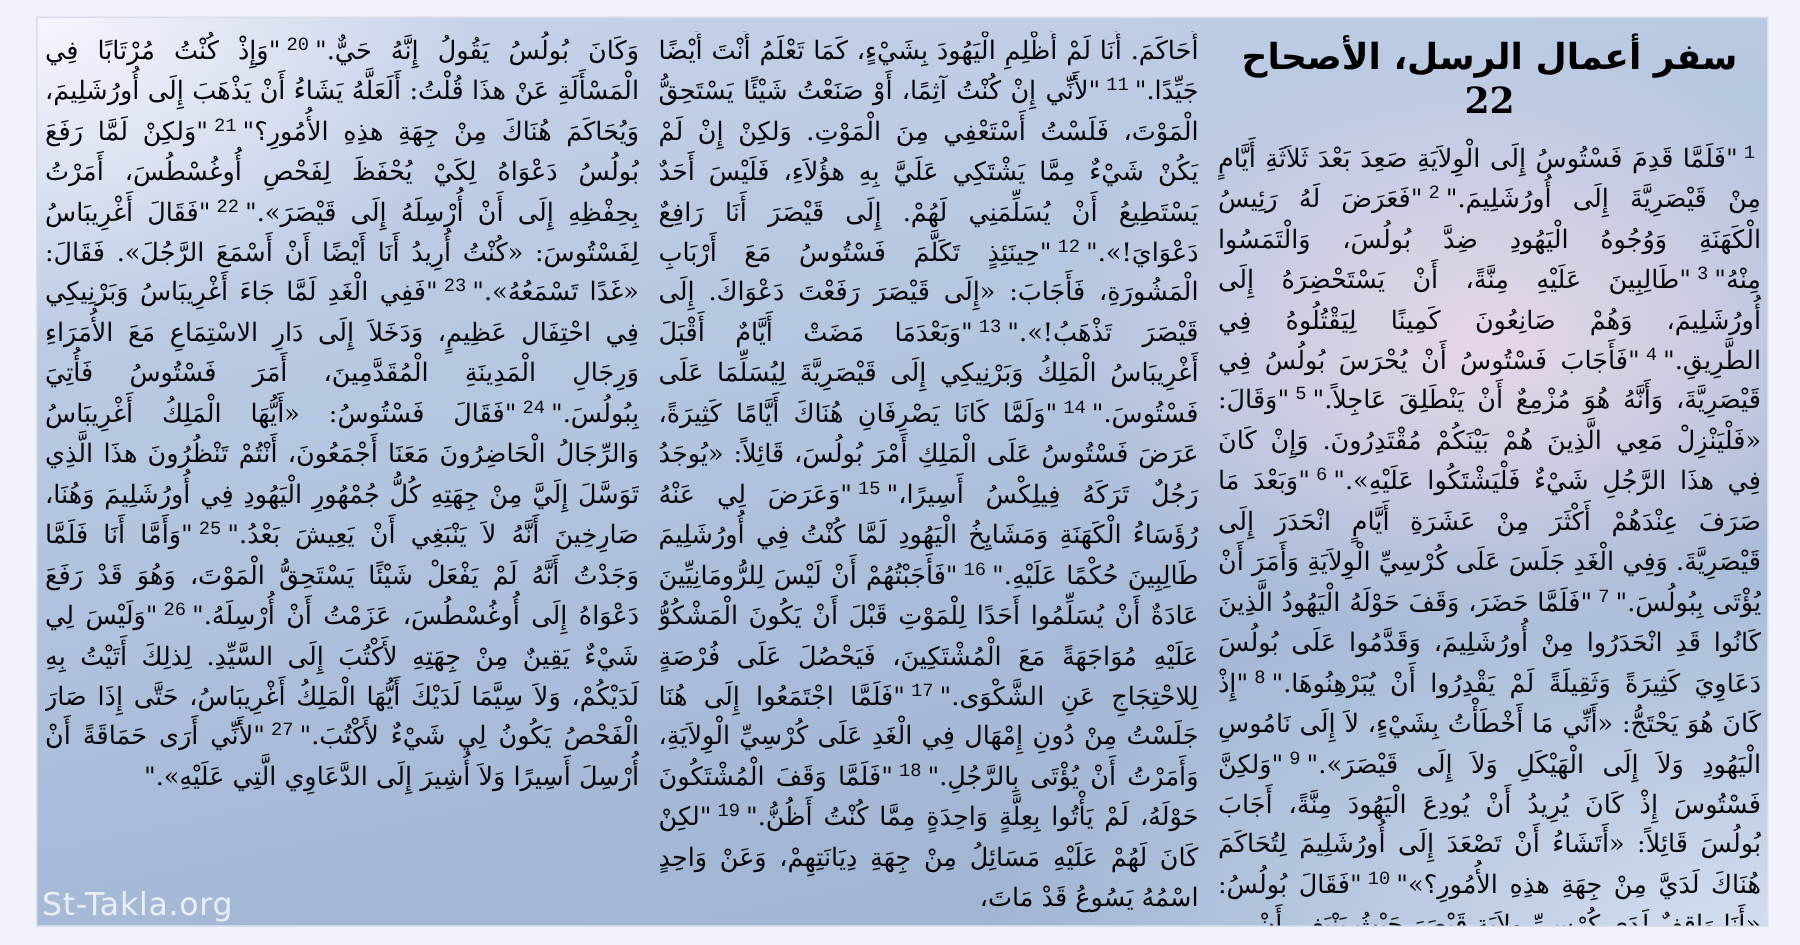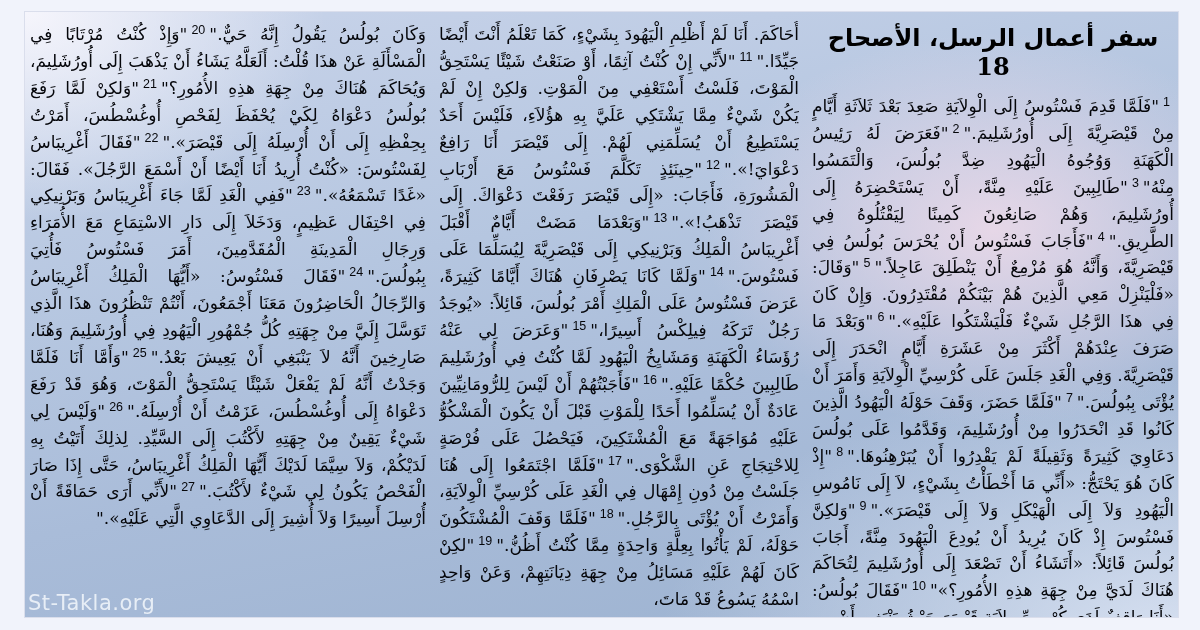--- a/index.html
+++ b/index.html
@@ -53,38 +53,38 @@
     font-size: 17px;
     line-height: 26.9px;
     color: #05060a;
     font-family: "DejaVu Serif", "DejaVu Sans", sans-serif;
   }
   sup.vn {
     font-size: 12.5px;
     line-height: 0;
     vertical-align: 6px;
     margin: 0 4px;
-    font-family: Liberation Sans, sans-serif;
+    font-family: Liberation Mono, monospace;
   }
   .watermark {
     position: absolute;
     left: 3px; bottom: 2px;
     font-size: 21px;
     letter-spacing: 0.5px;
     color: rgba(250, 252, 255, 0.78);
     font-family: "DejaVu Sans", sans-serif;
   }
 </style>
 </head>
 <body>
 
 <div class="photo">
   <div class="columns">
     <section class="col col-1">
-      <h1 class="title">سفر أعمال الرسل، الأصحاح 18</h1>
+      <h1 class="title">سفر أعمال الرسل، الأصحاح 22</h1>
       <p class="verses"><sup class="vn">1</sup>"فَلَمَّا قَدِمَ فَسْتُوسُ إِلَى الْوِلاَيَةِ صَعِدَ بَعْدَ ثَلاَثَةِ أَيَّامٍ مِنْ قَيْصَرِيَّةَ إِلَى أُورُشَلِيمَ."<sup class="vn">2</sup>"فَعَرَضَ لَهُ رَئِيسُ الْكَهَنَةِ وَوُجُوهُ الْيَهُودِ ضِدَّ بُولُسَ، وَالْتَمَسُوا مِنْهُ"<sup class="vn">3</sup>"طَالِبِينَ عَلَيْهِ مِنَّةً، أَنْ يَسْتَحْضِرَهُ إِلَى أُورُشَلِيمَ، وَهُمْ صَانِعُونَ كَمِينًا لِيَقْتُلُوهُ فِي الطَّرِيقِ."<sup class="vn">4</sup>"فَأَجَابَ فَسْتُوسُ أَنْ يُحْرَسَ بُولُسُ فِي قَيْصَرِيَّةَ، وَأَنَّهُ هُوَ مُزْمِعٌ أَنْ يَنْطَلِقَ عَاجِلاً."<sup class="vn">5</sup>"وَقَالَ: «فَلْيَنْزِلْ مَعِي الَّذِينَ هُمْ بَيْنَكُمْ مُقْتَدِرُونَ. وَإِنْ كَانَ فِي هذَا الرَّجُلِ شَيْءٌ فَلْيَشْتَكُوا عَلَيْهِ»."<sup class="vn">6</sup>"وَبَعْدَ مَا صَرَفَ عِنْدَهُمْ أَكْثَرَ مِنْ عَشَرَةِ أَيَّامٍ انْحَدَرَ إِلَى قَيْصَرِيَّةَ. وَفِي الْغَدِ جَلَسَ عَلَى كُرْسِيِّ الْوِلاَيَةِ وَأَمَرَ أَنْ يُؤْتَى بِبُولُسَ."<sup class="vn">7</sup>"فَلَمَّا حَضَرَ، وَقَفَ حَوْلَهُ الْيَهُودُ الَّذِينَ كَانُوا قَدِ انْحَدَرُوا مِنْ أُورُشَلِيمَ، وَقَدَّمُوا عَلَى بُولُسَ دَعَاوِيَ كَثِيرَةً وَثَقِيلَةً لَمْ يَقْدِرُوا أَنْ يُبَرْهِنُوهَا."<sup class="vn">8</sup>"إِذْ كَانَ هُوَ يَحْتَجُّ: «أَنِّي مَا أَخْطَأْتُ بِشَيْءٍ، لاَ إِلَى نَامُوسِ الْيَهُودِ وَلاَ إِلَى الْهَيْكَلِ وَلاَ إِلَى قَيْصَرَ»."<sup class="vn">9</sup>"وَلكِنَّ فَسْتُوسَ إِذْ كَانَ يُرِيدُ أَنْ يُودِعَ الْيَهُودَ مِنَّةً، أَجَابَ بُولُسَ قَائِلاً: «أَتَشَاءُ أَنْ تَصْعَدَ إِلَى أُورُشَلِيمَ لِتُحَاكَمَ هُنَاكَ لَدَيَّ مِنْ جِهَةِ هذِهِ الأُمُورِ؟»"<sup class="vn">10</sup>"فَقَالَ بُولُسُ: «أَنَا وَاقِفٌ لَدَى كُرْسِيِّ وِلاَيَةِ قَيْصَرَ حَيْثُ يَنْبَغِي أَنْ</p>
     </section>
     <section class="col col-2">
       <p class="verses">أُحَاكَمَ. أَنَا لَمْ أَظْلِمِ الْيَهُودَ بِشَيْءٍ، كَمَا تَعْلَمُ أَنْتَ أَيْضًا جَيِّدًا."<sup class="vn">11</sup>"لأَنِّي إِنْ كُنْتُ آثِمًا، أَوْ صَنَعْتُ شَيْئًا يَسْتَحِقُّ الْمَوْتَ، فَلَسْتُ أَسْتَعْفِي مِنَ الْمَوْتِ. وَلكِنْ إِنْ لَمْ يَكُنْ شَيْءٌ مِمَّا يَشْتَكِي عَلَيَّ بِهِ هؤُلاَءِ، فَلَيْسَ أَحَدٌ يَسْتَطِيعُ أَنْ يُسَلِّمَنِي لَهُمْ. إِلَى قَيْصَرَ أَنَا رَافِعٌ دَعْوَايَ!»."<sup class="vn">12</sup>"حِينَئِذٍ تَكَلَّمَ فَسْتُوسُ مَعَ أَرْبَابِ الْمَشُورَةِ، فَأَجَابَ: «إِلَى قَيْصَرَ رَفَعْتَ دَعْوَاكَ. إِلَى قَيْصَرَ تَذْهَبُ!»."<sup class="vn">13</sup>"وَبَعْدَمَا مَضَتْ أَيَّامٌ أَقْبَلَ أَغْرِيبَاسُ الْمَلِكُ وَبَرْنِيكِي إِلَى قَيْصَرِيَّةَ لِيُسَلِّمَا عَلَى فَسْتُوسَ."<sup class="vn">14</sup>"وَلَمَّا كَانَا يَصْرِفَانِ هُنَاكَ أَيَّامًا كَثِيرَةً، عَرَضَ فَسْتُوسُ عَلَى الْمَلِكِ أَمْرَ بُولُسَ، قَائِلاً: «يُوجَدُ رَجُلٌ تَرَكَهُ فِيلِكْسُ أَسِيرًا،"<sup class="vn">15</sup>"وَعَرَضَ لِي عَنْهُ رُؤَسَاءُ الْكَهَنَةِ وَمَشَايِخُ الْيَهُودِ لَمَّا كُنْتُ فِي أُورُشَلِيمَ طَالِبِينَ حُكْمًا عَلَيْهِ."<sup class="vn">16</sup>"فَأَجَبْتُهُمْ أَنْ لَيْسَ لِلرُّومَانِيِّينَ عَادَةٌ أَنْ يُسَلِّمُوا أَحَدًا لِلْمَوْتِ قَبْلَ أَنْ يَكُونَ الْمَشْكُوُّ عَلَيْهِ مُوَاجَهَةً مَعَ الْمُشْتَكِينَ، فَيَحْصُلَ عَلَى فُرْصَةٍ لِلاحْتِجَاجِ عَنِ الشَّكْوَى."<sup class="vn">17</sup>"فَلَمَّا اجْتَمَعُوا إِلَى هُنَا جَلَسْتُ مِنْ دُونِ إِمْهَال فِي الْغَدِ عَلَى كُرْسِيِّ الْوِلاَيَةِ، وَأَمَرْتُ أَنْ يُؤْتَى بِالرَّجُلِ."<sup class="vn">18</sup>"فَلَمَّا وَقَفَ الْمُشْتَكُونَ حَوْلَهُ، لَمْ يَأْتُوا بِعِلَّةٍ وَاحِدَةٍ مِمَّا كُنْتُ أَظُنُّ."<sup class="vn">19</sup>"لكِنْ كَانَ لَهُمْ عَلَيْهِ مَسَائِلُ مِنْ جِهَةِ دِيَانَتِهِمْ، وَعَنْ وَاحِدٍ اسْمُهُ يَسُوعُ قَدْ مَاتَ،</p>
     </section>
     <section class="col col-3">
       <p class="verses">وَكَانَ بُولُسُ يَقُولُ إِنَّهُ حَيٌّ."<sup class="vn">20</sup>"وَإِذْ كُنْتُ مُرْتَابًا فِي الْمَسْأَلَةِ عَنْ هذَا قُلْتُ: أَلَعَلَّهُ يَشَاءُ أَنْ يَذْهَبَ إِلَى أُورُشَلِيمَ، وَيُحَاكَمَ هُنَاكَ مِنْ جِهَةِ هذِهِ الأُمُورِ؟"<sup class="vn">21</sup>"وَلكِنْ لَمَّا رَفَعَ بُولُسُ دَعْوَاهُ لِكَيْ يُحْفَظَ لِفَحْصِ أُوغُسْطُسَ، أَمَرْتُ بِحِفْظِهِ إِلَى أَنْ أُرْسِلَهُ إِلَى قَيْصَرَ»."<sup class="vn">22</sup>"فَقَالَ أَغْرِيبَاسُ لِفَسْتُوسَ: «كُنْتُ أُرِيدُ أَنَا أَيْضًا أَنْ أَسْمَعَ الرَّجُلَ». فَقَالَ: «غَدًا تَسْمَعُهُ»."<sup class="vn">23</sup>"فَفِي الْغَدِ لَمَّا جَاءَ أَغْرِيبَاسُ وَبَرْنِيكِي فِي احْتِفَال عَظِيمٍ، وَدَخَلاَ إِلَى دَارِ الاسْتِمَاعِ مَعَ الأُمَرَاءِ وَرِجَالِ الْمَدِينَةِ الْمُقَدَّمِينَ، أَمَرَ فَسْتُوسُ فَأُتِيَ بِبُولُسَ."<sup class="vn">24</sup>"فَقَالَ فَسْتُوسُ: «أَيُّهَا الْمَلِكُ أَغْرِيبَاسُ وَالرِّجَالُ الْحَاضِرُونَ مَعَنَا أَجْمَعُونَ، أَنْتُمْ تَنْظُرُونَ هذَا الَّذِي تَوَسَّلَ إِلَيَّ مِنْ جِهَتِهِ كُلُّ جُمْهُورِ الْيَهُودِ فِي أُورُشَلِيمَ وَهُنَا، صَارِخِينَ أَنَّهُ لاَ يَنْبَغِي أَنْ يَعِيشَ بَعْدُ."<sup class="vn">25</sup>"وَأَمَّا أَنَا فَلَمَّا وَجَدْتُ أَنَّهُ لَمْ يَفْعَلْ شَيْئًا يَسْتَحِقُّ الْمَوْتَ، وَهُوَ قَدْ رَفَعَ دَعْوَاهُ إِلَى أُوغُسْطُسَ، عَزَمْتُ أَنْ أُرْسِلَهُ."<sup class="vn">26</sup>"وَلَيْسَ لِي شَيْءٌ يَقِينٌ مِنْ جِهَتِهِ لأَكْتُبَ إِلَى السَّيِّدِ. لِذلِكَ أَتَيْتُ بِهِ لَدَيْكُمْ، وَلاَ سِيَّمَا لَدَيْكَ أَيُّهَا الْمَلِكُ أَغْرِيبَاسُ، حَتَّى إِذَا صَارَ الْفَحْصُ يَكُونُ لِي شَيْءٌ لأَكْتُبَ."<sup class="vn">27</sup>"لأَنِّي أَرَى حَمَاقَةً أَنْ أُرْسِلَ أَسِيرًا وَلاَ أُشِيرَ إِلَى الدَّعَاوِي الَّتِي عَلَيْهِ»."</p>
     </section>
   </div>
   <div class="watermark">St-Takla.org</div>

